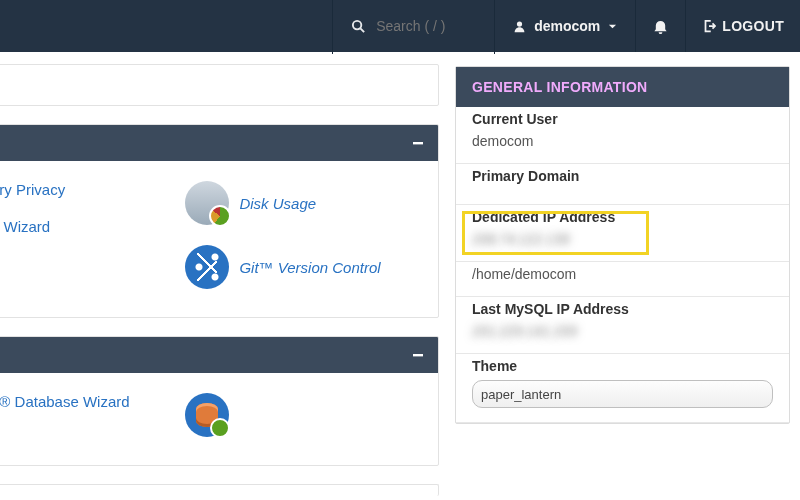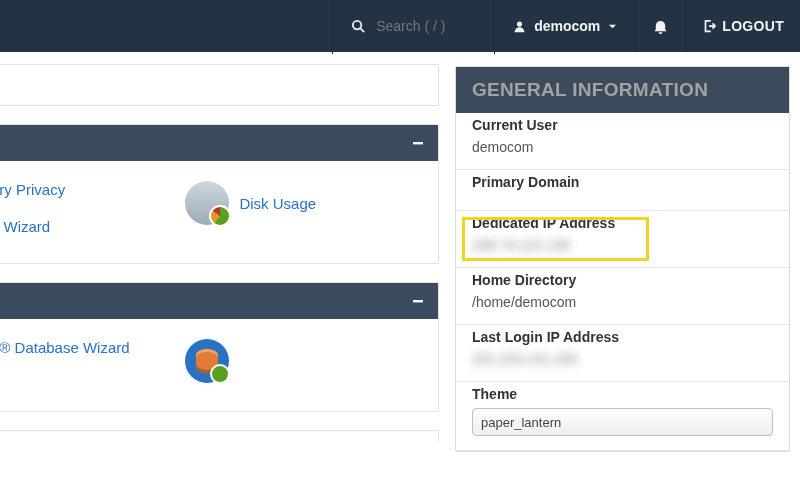--- a/index.html
+++ b/index.html
@@ -14,43 +14,43 @@
   .main { display: flex; align-items: flex-start; }
   .left-col { flex: 1; padding-right: 16px; padding-top: 12px; display: flex; flex-direction: column; gap: 18px; min-width: 0; }
   .right-col { width: 345px; padding: 14px 10px 0 0; }
   .search-block { background: #fff; border: 1px solid #e2e2e2; height: 42px; border-radius: 2px; margin-left: -10px; }
   .panel { border: 1px solid #e2e2e2; border-radius: 2px; background: #fff; margin-left: -10px; overflow: hidden; }
   .panel-header { background: #3b4a5c; height: 36px; display: flex; align-items: center; justify-content: flex-end; padding: 0 14px; color: #fff; }
   .panel-body { padding: 10px 0 18px 0; display: flex; gap: 14px; }
   .item { display: flex; align-items: center; gap: 10px; padding: 10px 0; }
   .item a { color: #2972c2; text-decoration: none; font-size: 15px; }
   .item-col { flex: 1; }
-  .item-col.second { flex: 1.4; }
+  .item-col.second { flex: 1.4; font-style: italic; }
   .icon-circle { width: 44px; height: 44px; border-radius: 50%; display: inline-block; position: relative; flex-shrink:0; }
   .ic-disk { background: linear-gradient(#cfd7df,#9aaab8); }
   .ic-disk::after { content:""; position:absolute; width:18px; height:18px; border-radius:50%; background: conic-gradient(#5aa020 0 60%, #d99a2b 60% 85%, #b33 85% 100%); right:-2px; bottom:-2px; border:2px solid #fff;}
   .ic-git { background:#2972c2; }
   .ic-git::after{content:"";position:absolute;inset:0;background:
     radial-gradient(circle at 14px 22px,#fff 3px,transparent 4px),
     radial-gradient(circle at 30px 12px,#fff 3px,transparent 4px),
     radial-gradient(circle at 30px 32px,#fff 3px,transparent 4px),
     linear-gradient(45deg,transparent 47%,#fff 47% 53%,transparent 53%) 12px 8px/20px 20px no-repeat,
     linear-gradient(-45deg,transparent 47%,#fff 47% 53%,transparent 53%) 12px 16px/20px 20px no-repeat;}
   .ic-db { background:#2972c2; }
   .ic-db::before{content:"";position:absolute;left:11px;top:10px;width:22px;height:24px;border-radius:11px/6px;background:#e07b3a;box-shadow:inset 0 -3px 0 #b55c26,inset 0 3px 0 #f4a169;}
   .ic-db::after{content:"";position:absolute;width:16px;height:16px;border-radius:50%;background:#5aa020;right:-1px;bottom:-1px;border:2px solid #fff;}
   .sidebar-card { border: 1px solid #dcdcdc; border-radius: 2px; background:#fff; }
-  .sidebar-header { background:#3b4a5c; color:#a3a3a3; font-weight:bold; padding:12px 16px; font-size:19px; letter-spacing:0.3px; }
+  .sidebar-header { background:#3b4a5c; color:#f0abfc; font-weight:bold; padding:12px 16px; font-size:14px; letter-spacing:0.3px; }
   .info-row { padding: 4px 16px 14px 16px; border-bottom: 1px solid #e7e7e7; }
   .info-label { font-weight: bold; color:#333; margin-bottom: 6px; font-size:14px;}
   .info-value { color:#555; font-size:14px; }
   .info-row.highlight { position: relative; }
   .info-row.highlight::after { content:""; position:absolute; left:6px; top:6px; right:140px; bottom:6px; border:3px solid #f2d324; pointer-events:none; }
   .blur { color: transparent; text-shadow: 0 0 8px #7c7c7c; user-select:none;font-style:italic;}
-  .theme-select { margin-top:4px; width: 100%; height: 28px; border:1px solid #bfbfbf; background: linear-gradient(#fdfdfd,#efefef); border-radius:4px; padding: 0 8px; color:#444; font-size:13px; display:flex; align-items:center;}
+  .theme-select { margin-top:4px; width: 100%; height: 28px; border:1px solid #bfbfbf; background: linear-gradient(#fdfdfd,#efefef); border-radius:10px; padding: 0 8px; color:#444; font-size:13px; display:flex; align-items:center;}
   svg { display:block; }
 </style>
 </head>
 <body>
 
 <div class="topnav">
   <div class="topnav-left"></div>
   <div class="search-box">
     <span>
       <svg width="15" height="15" viewBox="0 0 16 16">
@@ -111,20 +111,24 @@
           </div>
           <div class="item">
             <a href="#">p Wizard</a>
           </div>
         </div>
         <div class="item-col second">
           <div class="item">
             <span class="icon-circle ic-disk"></span>
             <a href="#">Disk Usage</a>
           </div>
+          <div class="item">
+            <span class="icon-circle ic-git"></span>
+            <a href="#">Git™ Version Control</a>
+          </div>
         </div>
       </div>
     </div>
 
     <div class="panel">
       <div class="panel-header">
         <span>
           <svg width="12" height="12" viewBox="0 0 12 12" fill="#fff">
               <rect x="1" y="5" width="10" height="2.4"></rect>
             </svg>
@@ -159,26 +163,25 @@
       <div class="info-row">
         <div class="info-label">Primary Domain</div>
       </div>
 
       <div class="info-row highlight">
         <div class="info-label">Dedicated IP Address</div>
         <div class="info-value blur">208.74.122.138</div>
       </div>
 
       <div class="info-row">
-        <div class="info-label">Home Directory</div>
         <div class="info-value">/home/democom</div>
       </div>
 
       <div class="info-row">
-        <div class="info-label">Last Login IP Address</div>
+        <div class="info-label">Last MySQL IP Address</div>
         <div class="info-value blur">201.229.141.209</div>
       </div>
 
       <div class="info-row">
         <div class="info-label">Theme</div>
         <div class="theme-select">
           <span>paper_lantern</span>
         </div>
       </div>
 

